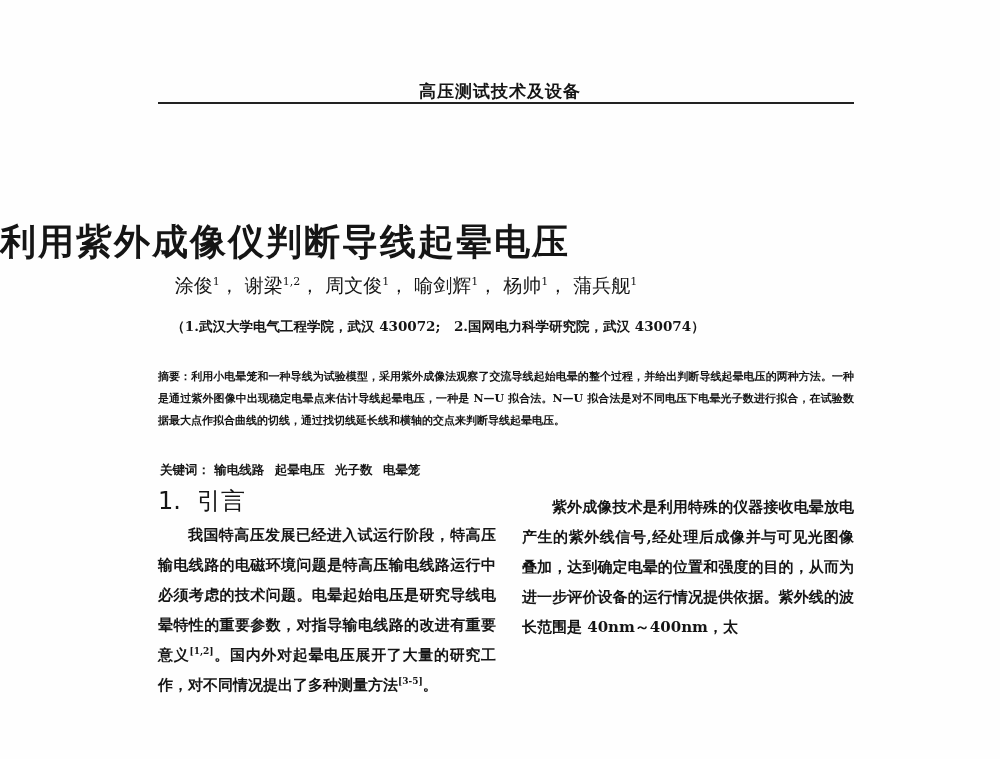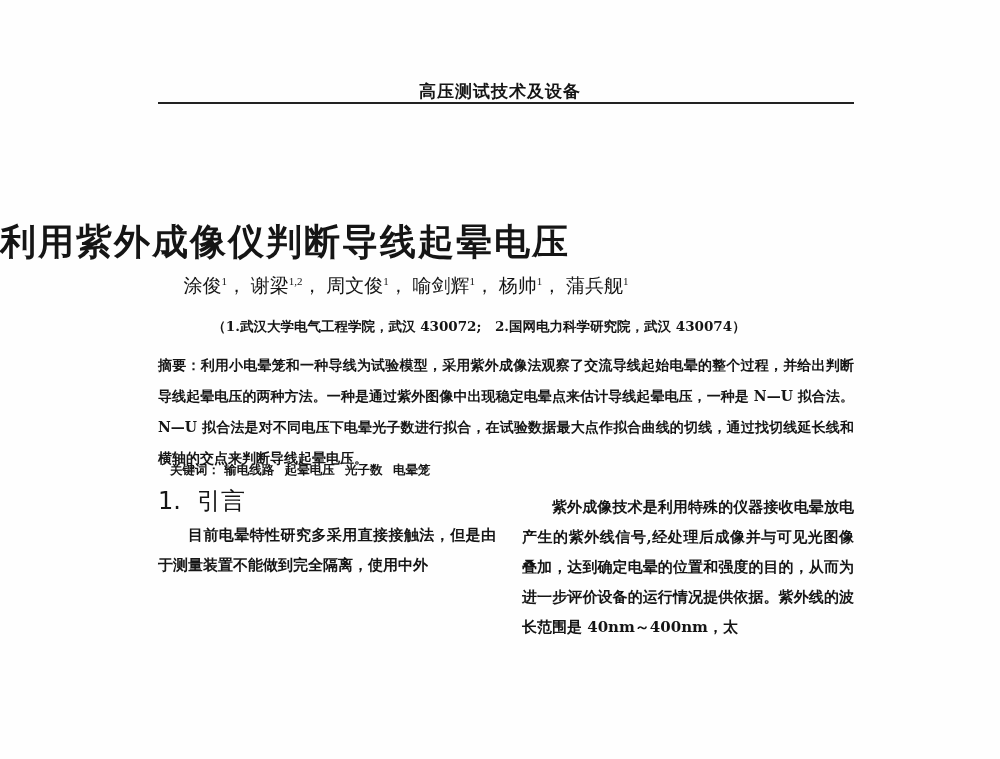--- a/index.html
+++ b/index.html
@@ -4,27 +4,27 @@
 <style>
   html, body { margin:0; padding:0; background:#fefefe; }
   body { width:1000px; height:759px; overflow:hidden; position:relative; color:#151515;
          font-family:"DejaVu Serif", "Liberation Serif", serif; }
   .header-title { position:absolute; left:0; width:1000px; top:80px; text-align:center;
          font-size:17px; font-weight:bold; letter-spacing:1px; font-family:"DejaVu Sans", sans-serif; }
   .header-rule { position:absolute; left:158px; width:696px; top:102px; height:0;
          border-top:2px solid #222; }
   .paper-title { position:absolute; left:0; width:1000px; top:218px; text-align:left;
          font-size:36px; font-weight:bold; letter-spacing:2px; font-family:"DejaVu Sans", sans-serif; }
-  .authors { position:absolute; left:0; width:812px; top:273px; text-align:center; font-size:19px;font-family:Liberation Serif, serif; }
+  .authors { position:absolute; left:0; width:812px; top:273px; text-align:center; font-size:19px; }
   .authors sup { font-size:11px; vertical-align:super; }
-  .affil { position:absolute; left:0; width:876px; top:318px; text-align:center; font-size:13.5px; font-weight:bold;padding-left:41px; }
-  .abstract { position:absolute; left:158px; width:696px; top:350px; font-size:14px; line-height:31px;
+  .affil { position:absolute; left:0; width:876px; top:318px; text-align:center; font-size:13.5px; font-weight:bold; }
+  .abstract { position:absolute; left:158px; width:696px; top:366px; font-size:11px; line-height:22px;
          font-weight:bold; text-align:justify; }
   .abstract .lbl { font-family:"DejaVu Sans", sans-serif; font-weight:900; }
-  .keywords { position:absolute; left:170px; width:696px; top:462px; font-size:12.5px; font-weight:bold; }
+  .keywords { position:absolute; left:160px; width:696px; top:462px; font-size:12.5px; font-weight:bold; }
   .keywords .lbl { font-family:"DejaVu Sans", sans-serif; font-weight:900; }
   .keywords span.kw { margin-right:6px; }
   .section { position:absolute; left:158px; top:485px; font-size:24px; font-family:"DejaVu Sans", sans-serif; }
   .section .num { margin-right:16px; }
   .col { position:absolute; font-size:15px; line-height:30px; font-weight:bold; text-align:justify; }
   .col-left { left:158px; width:338px; top:520px; }
   .col-right { left:522px; width:332px; top:484px; }
   .col p { margin:0; }
   .col p.indent { text-indent:2em; }
   .col sup { font-size:9px; vertical-align:super; line-height:0; }
@@ -58,18 +58,20 @@
   <span class="kw">起晕电压</span>
   <span class="kw">光子数</span>
   <span class="kw">电晕笼</span>
 </div>
 
 <div class="section">
   <span class="num">1.</span><span>引言</span>
 </div>
 
 <div class="col col-left">
-  <p class="indent">目前电晕特性研究多采用直接接触法，但是由于测量装置不能做到完全隔离，使用中外</p>
+  <p class="indent">
+    <span>我国特高压发展已经进入试运行阶段，特高压输电线路的电磁环境问题是特高压输电线路运行中必须考虑的技术问题。电晕起始电压是研究导线电晕特性的重要参数，对指导输电线路的改进有重要意义</span><sup>[1,2]</sup><span>。国内外对起晕电压展开了大量的研究工作，对不同情况提出了多种测量方法</span><sup>[3-5]</sup><span>。</span>
+  </p>
 </div>
 
 <div class="col col-right">
   <p class="indent" style="margin-top:8px;">紫外成像技术是利用特殊的仪器接收电晕放电产生的紫外线信号,经处理后成像并与可见光图像叠加，达到确定电晕的位置和强度的目的，从而为进一步评价设备的运行情况提供依据。紫外线的波长范围是 40nm～400nm，太</p>
 </div>
 
 </body></html>

